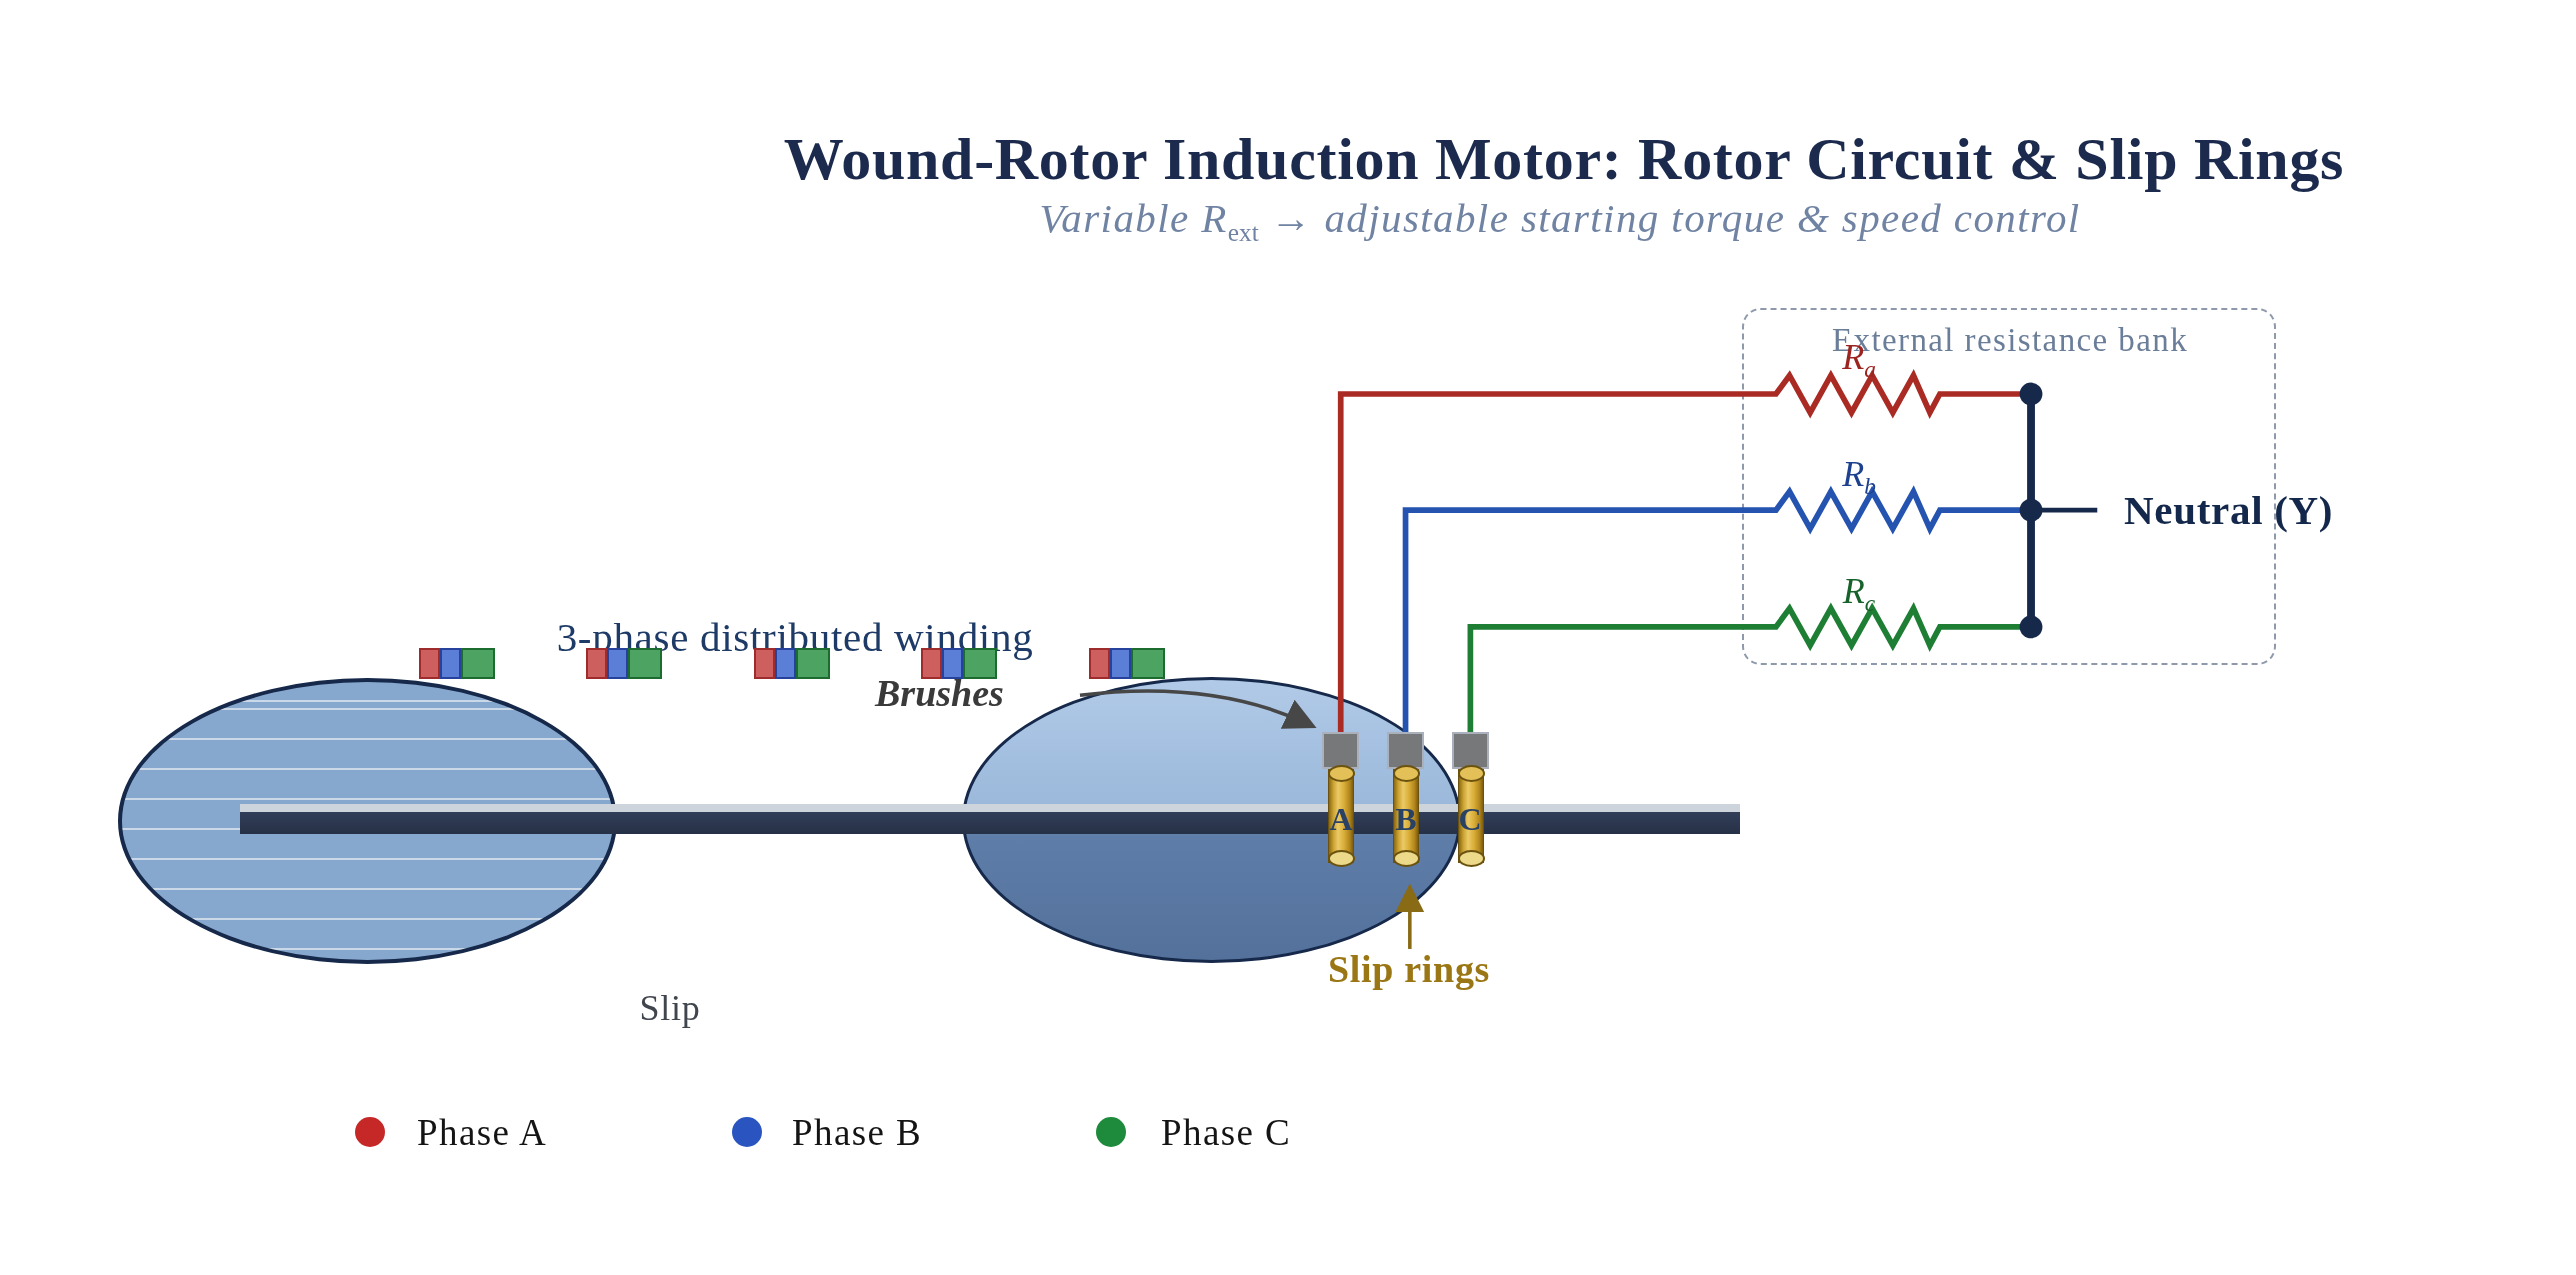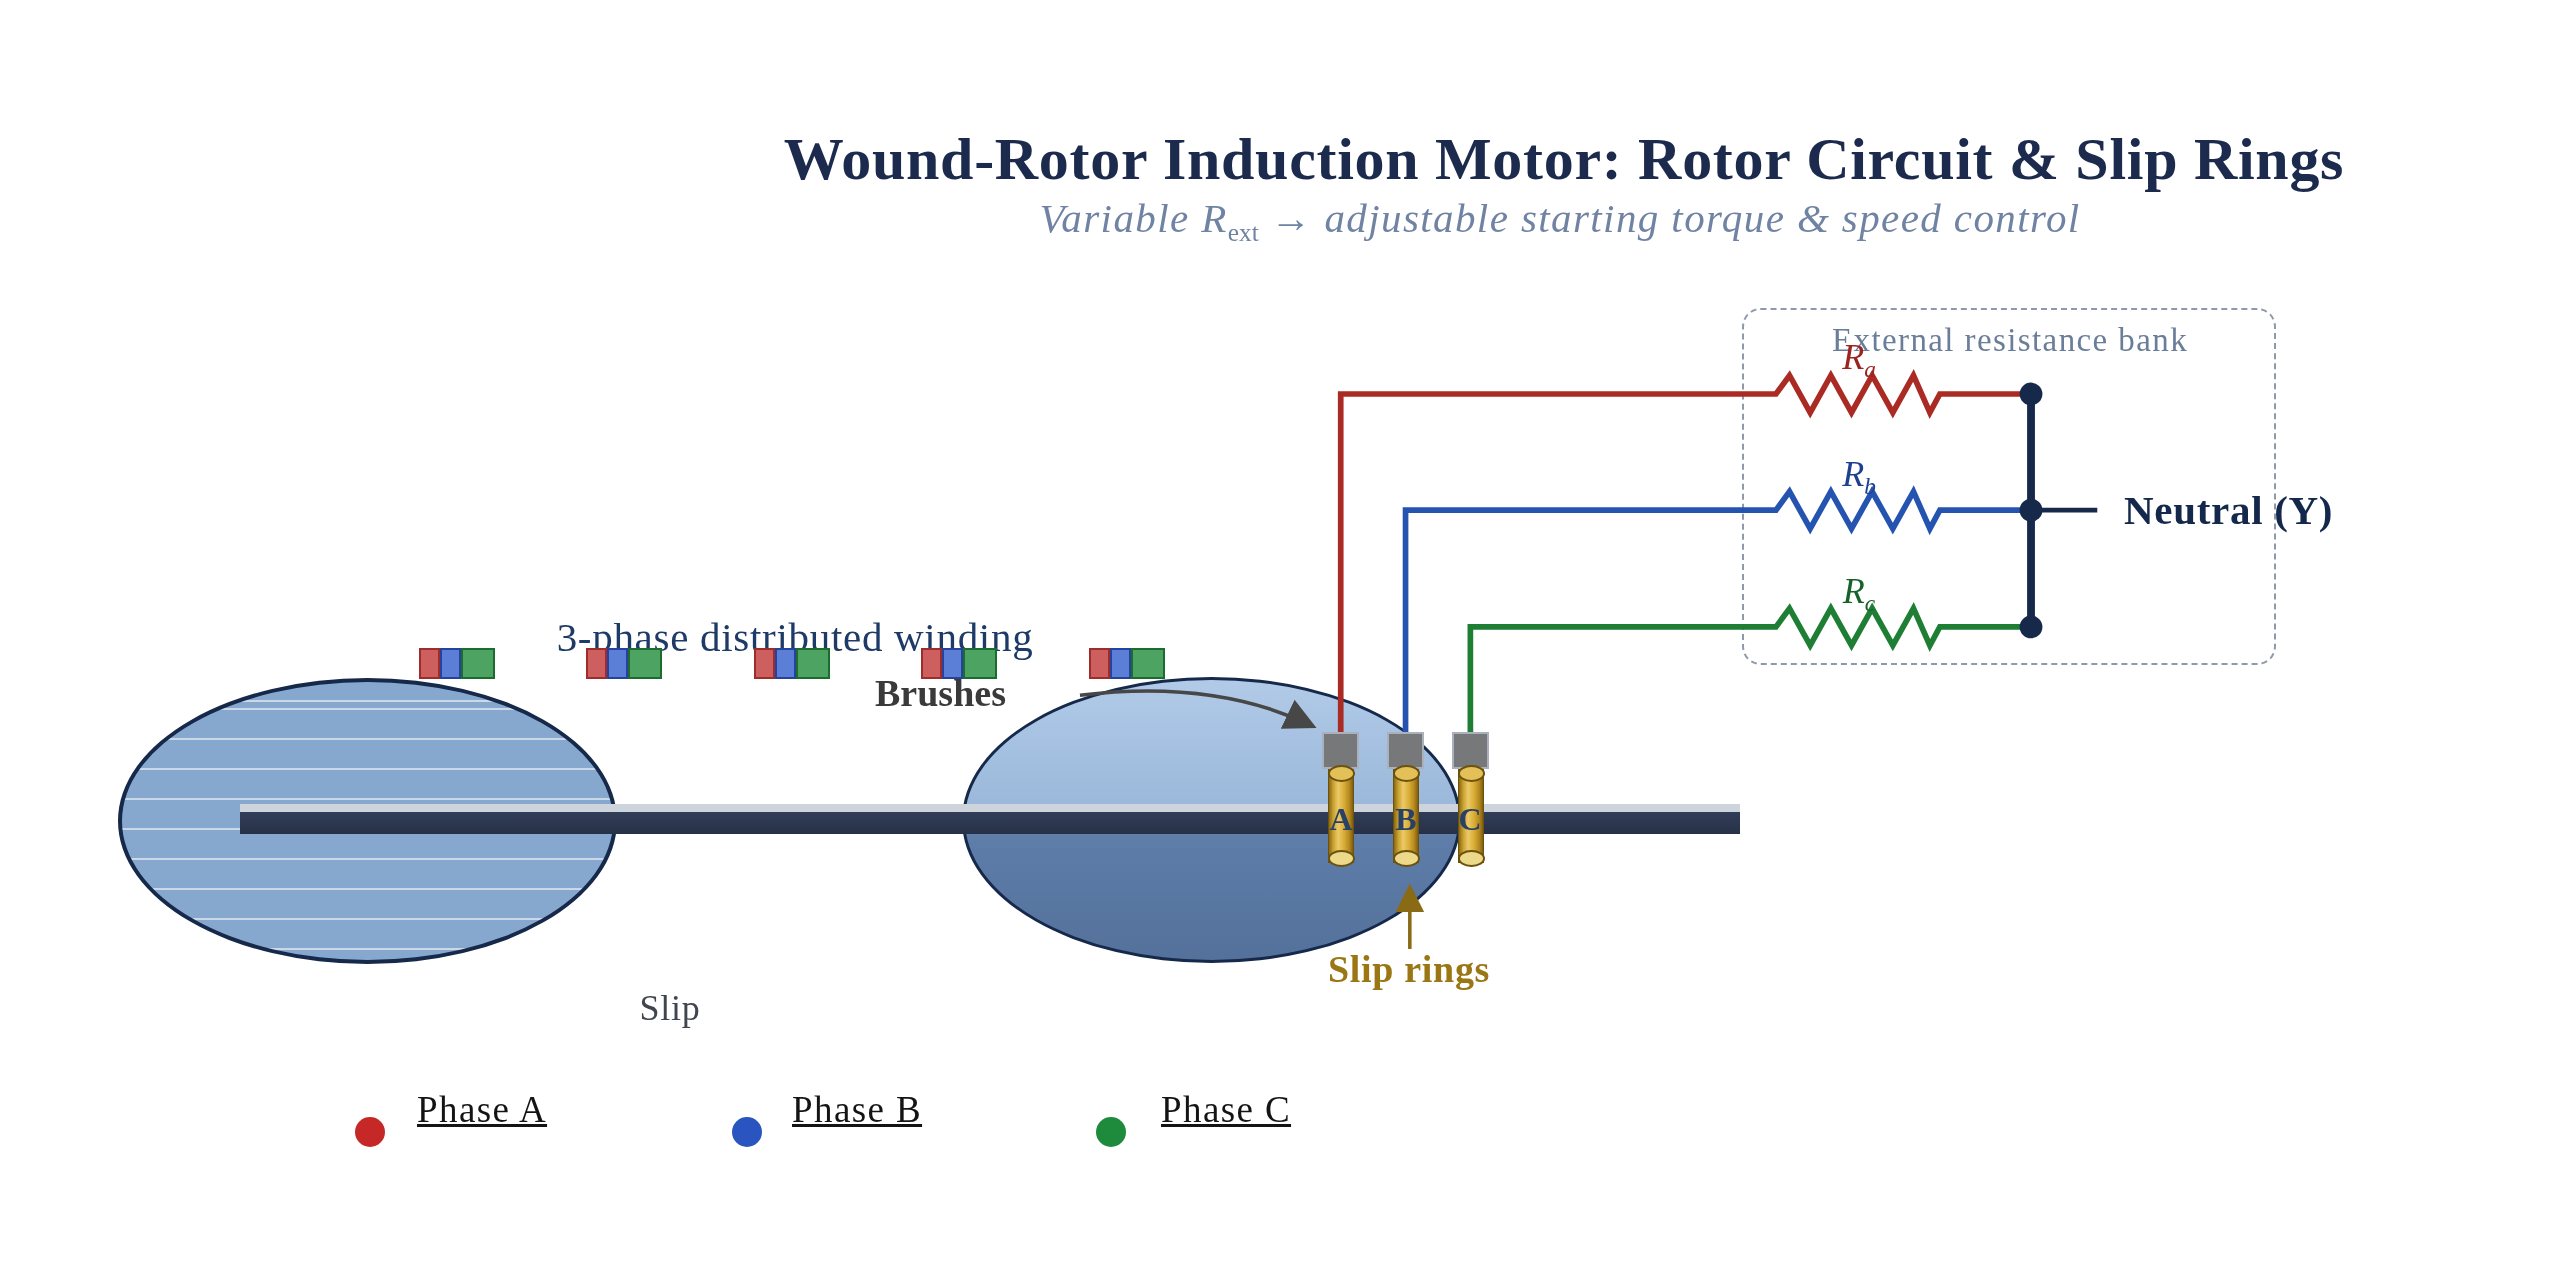--- a/index.html
+++ b/index.html
@@ -45,21 +45,21 @@
 
   
   .wblock{top:648px; height:31px; display:flex; z-index:4;}
   .wblock .seg{box-sizing:border-box; height:100%;}
   .seg.r{width:21.4px; background:#cd5f5f; border:2.1px solid #9e2c2c;}
   .seg.b{width:20.7px; background:#5b7ed6; border:2.1px solid #27429c;}
   .seg.g{width:34px; background:#4da361; border:2.1px solid #1c6b2f;}
 
   
   .winding-label{left:795px; top:587px; font-size:41px; letter-spacing:0.7px; color:#1e3a66; z-index:3;margin-top:26px;}
-  .brushes-label{left:875px; top:671px; font-size:38px; font-weight:bold; color:#3a3a3a; z-index:3;}
+  .brushes-label{left:875px; top:671px; font-size:38px; font-weight:bold; color:#3a3a3a; z-index:3;font-style:italic;}
   .shaft-label{left:670px; top:987px; font-size:36px; letter-spacing:0.7px; color:#41464e; z-index:5;}
   .slip-label{left:1409px; top:947px; font-size:38px; font-weight:bold; letter-spacing:0.7px; color:#9a7714; z-index:5;}
   .bank-label{left:2010px; top:322px; font-size:33px; font-weight:normal; letter-spacing:1.4px; color:#6b7e99; z-index:3;}
   .neutral-label{left:2124px; top:486px; font-size:41px; font-weight:bold; letter-spacing:0.7px; color:#14284b; z-index:5;}
 
   .r-label{font-size:36px; font-style:italic; z-index:6; transform:translateX(-50%); left:1859px;text-align:right;}
   .r-label sub{font-size:0.65em;}
 
   
   .bank-box{
@@ -85,21 +85,21 @@
     content:""; position:absolute; left:-1.4px; bottom:-6.4px; width:23px; height:13px;
     background:#ecd98a; border:2.1px solid #6b520e; border-radius:50%;
   }
   .ring-letter{
     top:801px; font-size:32px; font-weight:bold; color:#2a4166; z-index:5;
     transform:translateX(-50%);
   }
 
   
   .legend-dot{top:1117px; width:30px; height:30px; border-radius:50%; z-index:5;}
-  .legend-text{top:1088px; font-size:37px; letter-spacing:1.4px; color:#141414; z-index:5;text-decoration:underline;}
+  .legend-text{top:1111px; font-size:37px; letter-spacing:1.4px; color:#141414; z-index:5;}
 
   svg.overlay{position:absolute; left:0; top:0; z-index:3;}
 </style>
 </head>
 <body>
 
 <div id="canvas">
 
   <div class="abs ctr nowrap subtitle"><span>Variable </span><span>R</span><sub>ext</sub><span> → adjustable starting torque &amp; speed control</span></div>
   <div class="abs ctr nowrap title">Wound-Rotor Induction Motor: Rotor Circuit &amp; Slip Rings</div>

